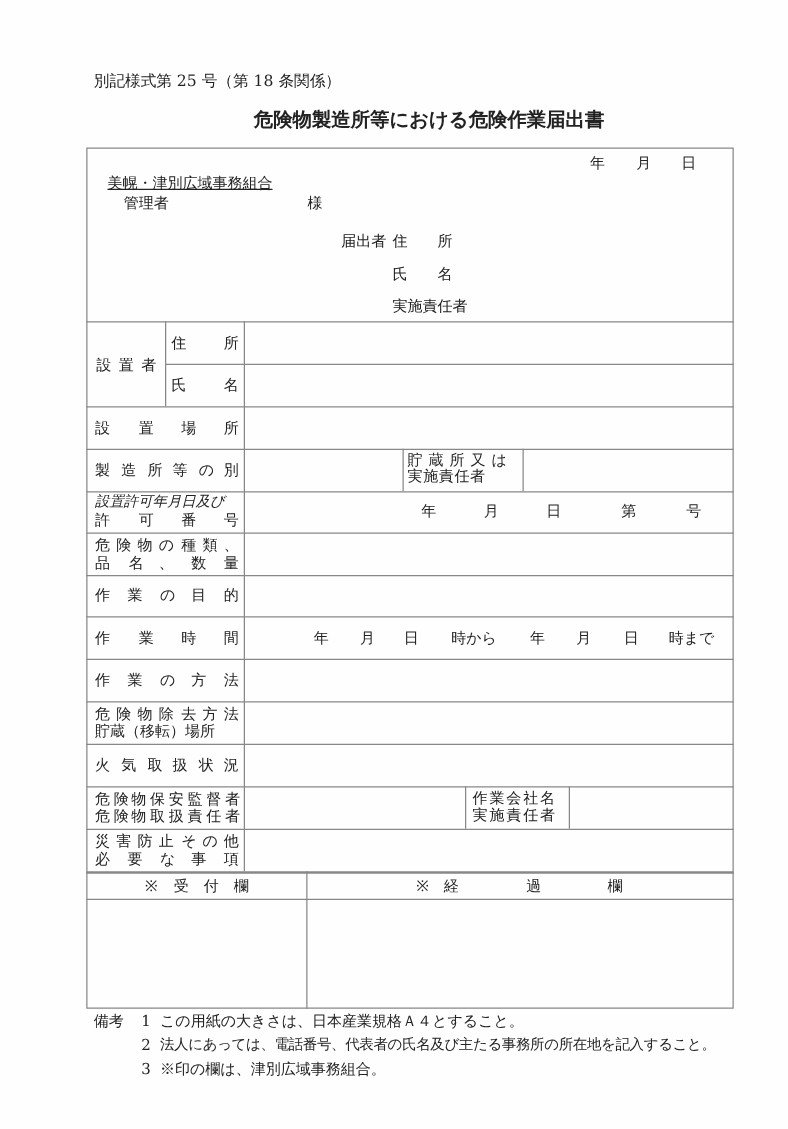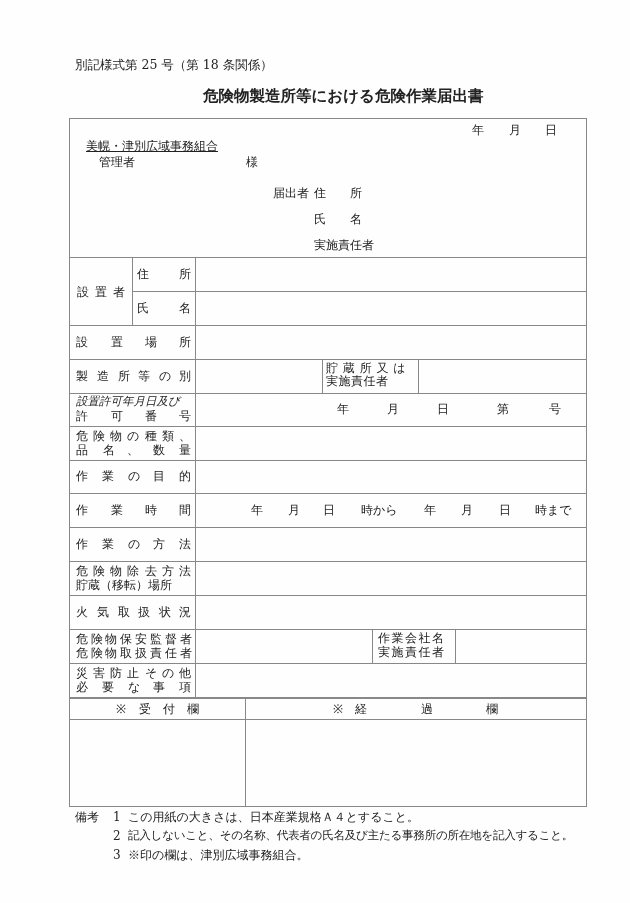--- a/index.html
+++ b/index.html
@@ -236,16 +236,16 @@
   <span class="abs" style="left:486px;top:703px;">欄</span>
   <div style="position:absolute;left:70px;top:720px;width:175px;height:86px;"></div>
   <div style="position:absolute;left:246px;top:720px;width:340px;height:86px;"></div>
 </div>
 
 <div>
   <span class="abs" style="left:75px;top:811px;">備考</span>
   <span class="abs" style="left:113px;top:811px;">1</span>
   <span class="abs" style="left:128px;top:811px;">この用紙の大きさは、日本産業規格Ａ４とすること。</span>
   <span class="abs" style="left:113px;top:830px;">2</span>
-  <span class="abs" style="left:128px;top:830px;font-size:11.6px;letter-spacing:-0.3px;">記入しないこと、その名称、代表者の氏名及び主たる事務所の所在地を記入すること。</span>
+  <span class="abs" style="left:128px;top:830px;font-size:11.6px;letter-spacing:-0.3px;">法人にあっては、電話番号、代表者の氏名及び主たる事務所の所在地を記入すること。</span>
   <span class="abs" style="left:113px;top:849px;">3</span>
   <span class="abs" style="left:128px;top:849px;">※印の欄は、津別広域事務組合。</span>
 </div>
 
 </body></html>

